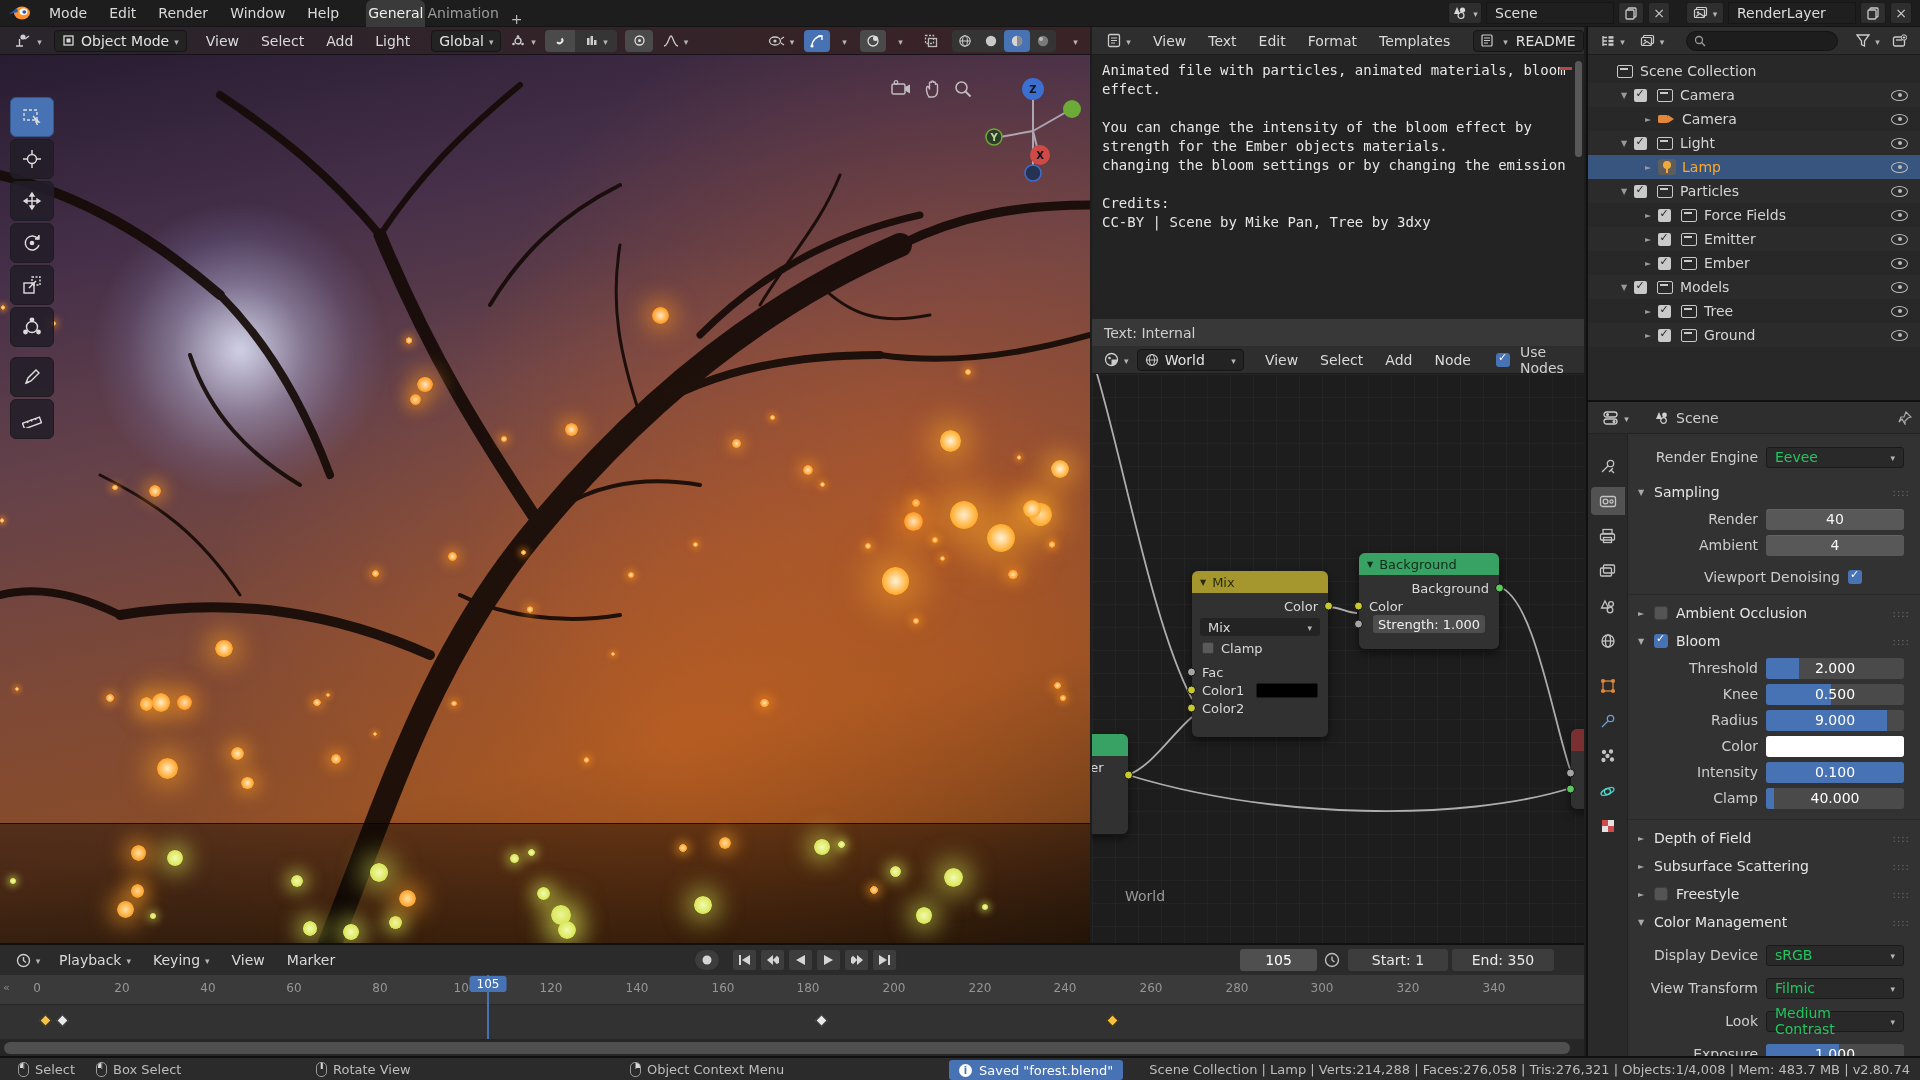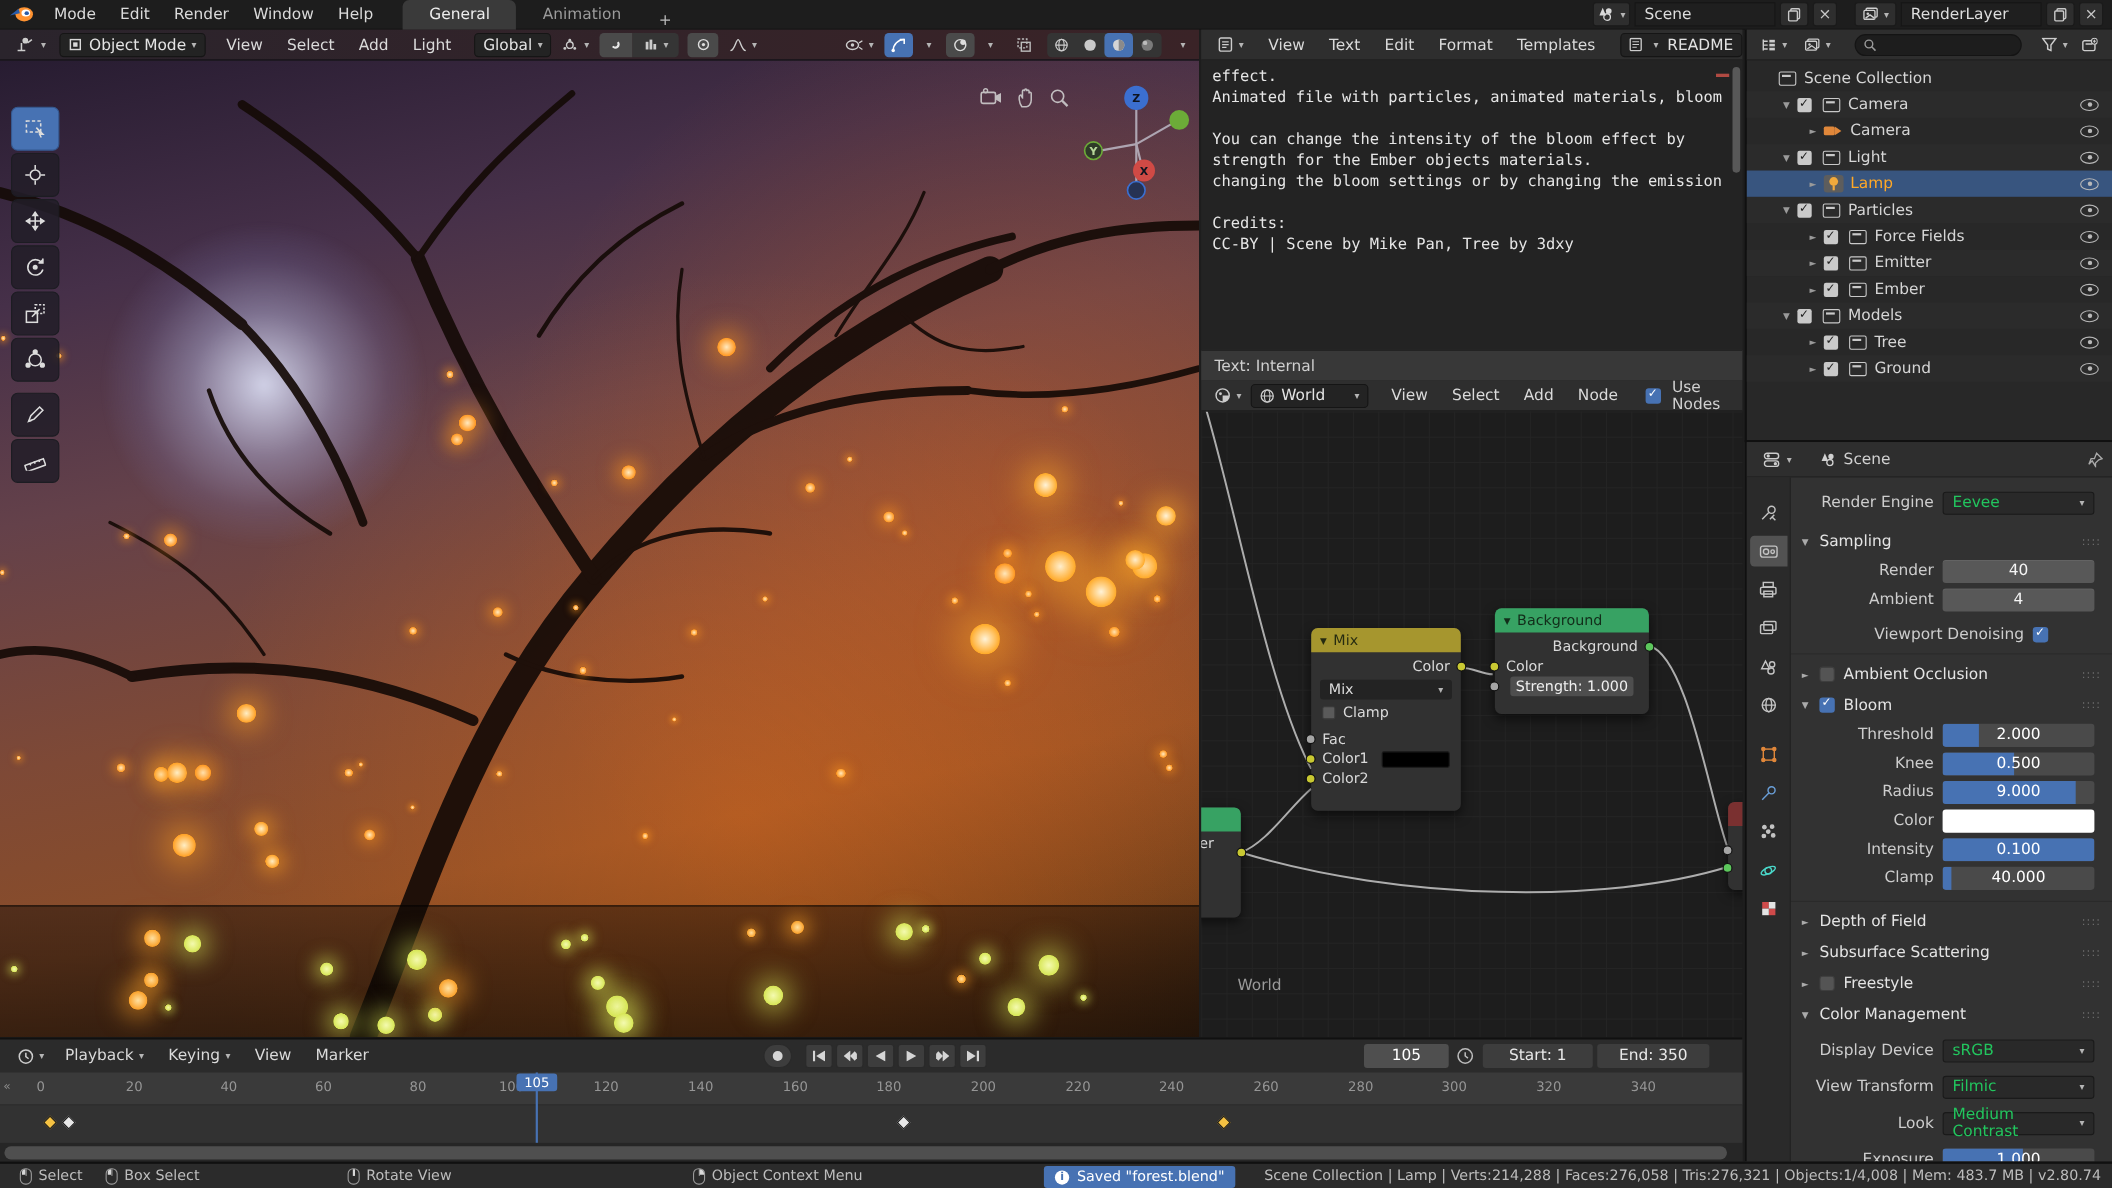--- a/index.html
+++ b/index.html
@@ -6,21 +6,21 @@
 html,body{background:#000;}
 #app{position:relative;width:1920px;height:1080px;background:#1d1d1d;overflow:hidden;color:#d0d0d0;font-size:14px;}
 .chev::after{content:"▾";font-size:9px;color:#b5b5b5;margin-left:5px;vertical-align:1px;}
 .menu{padding:0 11px;color:#dadada;cursor:default;}
 .widget{background:#232323;border:1px solid #151515;border-radius:4px;display:inline-flex;align-items:center;height:22px;padding:0 7px;color:#e3e3e3;}
 .iconbtn{display:inline-flex;align-items:center;justify-content:center;height:22px;border-radius:4px;}
 svg{display:block;}
 
 #topbar{position:absolute;left:0;top:0;width:1920px;height:27px;background:#1d1d1d;display:flex;align-items:center;border-bottom:1px solid #141414;}
 #topbar .menus{display:flex;margin-left:6px;}
-.tab{height:27px;display:flex;align-items:center;padding:0 24px;color:#9b9b9b;border-radius:6px 6px 0 0;}
+.tab{height:27px;display:flex;align-items:center;padding:0 2px;color:#9b9b9b;border-radius:6px 6px 0 0;}
 .tab.active{background:#3a3a3a;color:#eee;}
 #tabplus{color:#bbb;padding:0 10px;}
 #topbar-right{position:absolute;right:8px;top:2px;display:flex;align-items:center;gap:4px;}
 .sel-field{background:#1f1f1f;border:1px solid #161616;height:22px;display:flex;align-items:center;padding:0 8px;color:#ddd;width:128px;}
 .mini-btn{background:#2e2e2e;border:1px solid #1a1a1a;height:22px;width:26px;display:flex;align-items:center;justify-content:center;color:#c8c8c8;border-radius:3px;}
 
 #vp{position:absolute;left:0;top:27px;width:1090px;height:916px;}
 #vp-header{position:absolute;left:0;top:0;width:100%;height:28px;background:linear-gradient(90deg,#2a242c,#332329 55%,#3a2327);display:flex;align-items:center;border-bottom:1px solid #17121a;z-index:5;}
 #vp-content{position:absolute;left:0;top:28px;width:1090px;height:888px;overflow:hidden;
  background:
@@ -565,22 +565,22 @@
       <span class="widget" style="margin-left:12px">
         <svg width="12" height="13" viewBox="0 0 12 13" style="margin-right:5px">
             <rect x="1" y="1" width="10" height="11" rx="1" fill="none" stroke="#ccc" stroke-width="1.2"></rect>
             <path d="M3 4 L9 4 M3 6.5 L9 6.5 M3 9 L7 9" stroke="#ccc" stroke-width="1"></path>
           </svg>
         <span class="chev" style="margin-right:8px"></span>
         <span>README</span>
       </span>
     </div>
     <div id="texted-body">
+        <div class="codeline">Animated file with particles, animated materials, bloom</div>
         <div class="codeline">effect.</div>
-        <div class="codeline">Animated file with particles, animated materials, bloom</div>
         <div class="codeline"> </div>
         <div class="codeline">You can change the intensity of the bloom effect by</div>
         <div class="codeline">strength for the Ember objects materials.</div>
         <div class="codeline">changing the bloom settings or by changing the emission</div>
         <div class="codeline"> </div>
         <div class="codeline">Credits:</div>
         <div class="codeline">CC-BY | Scene by Mike Pan, Tree by 3dxy</div>
       </div>
     <div id="texted-scroll"></div>
     <div id="texted-mark"></div>

